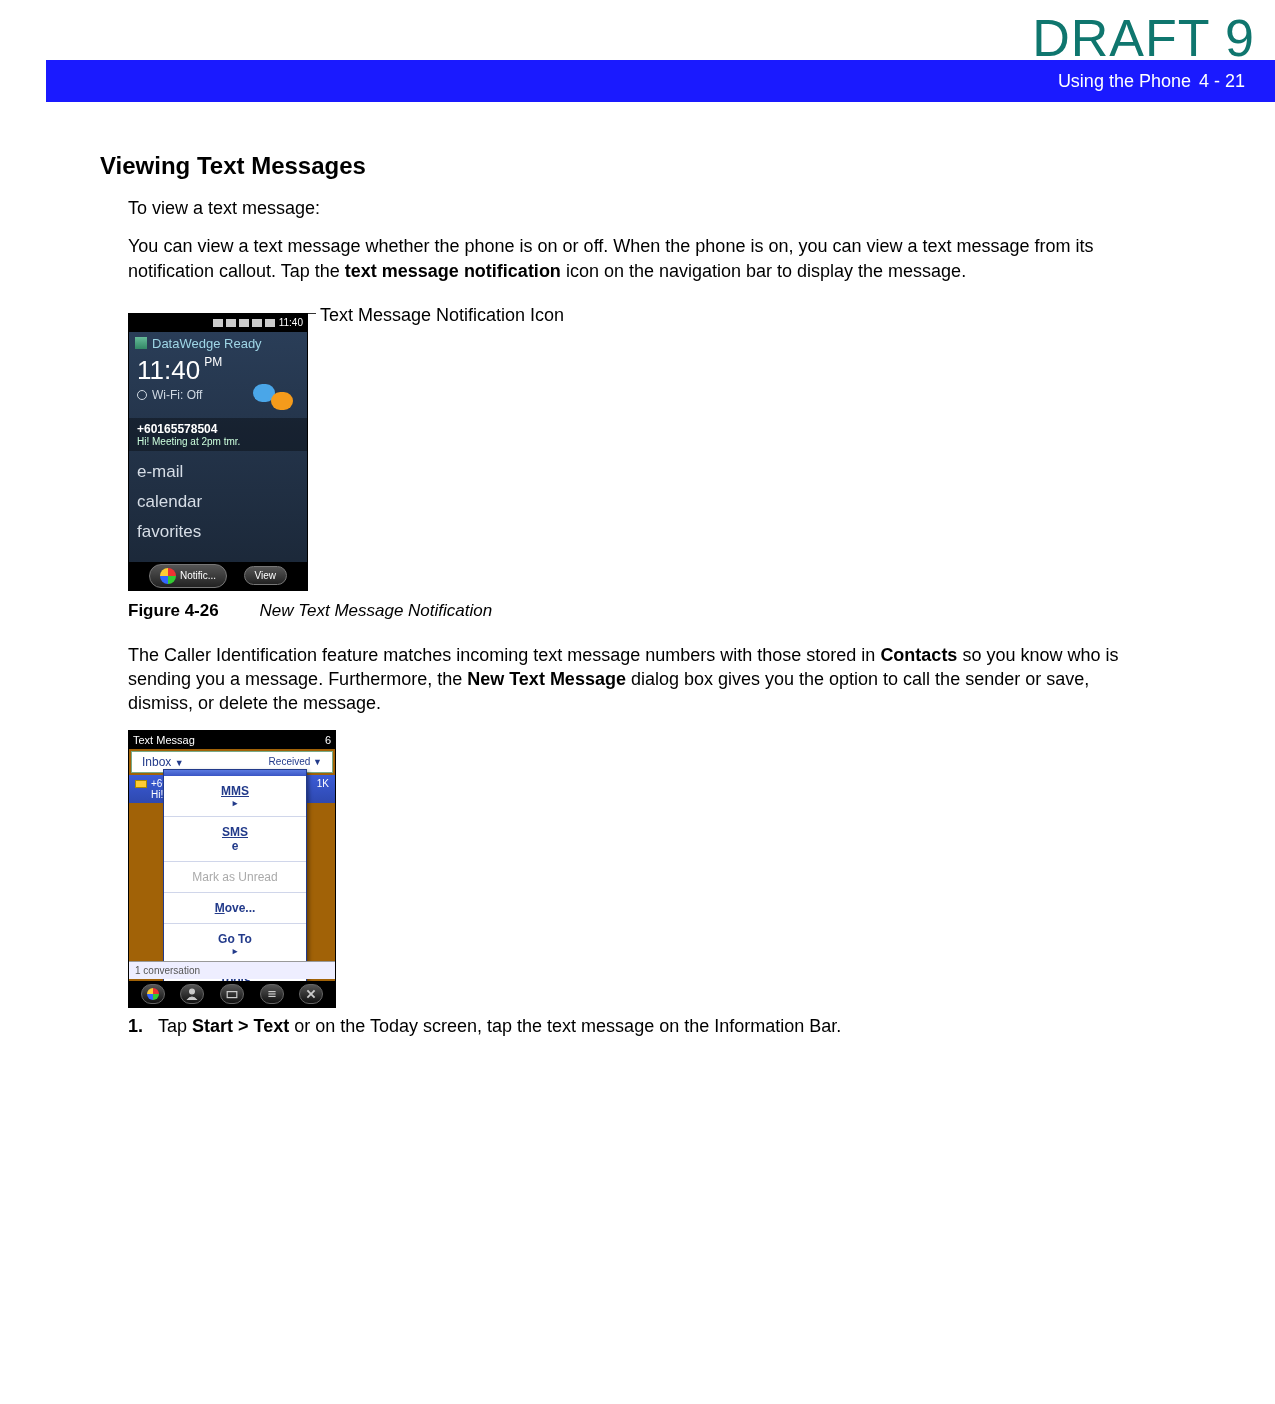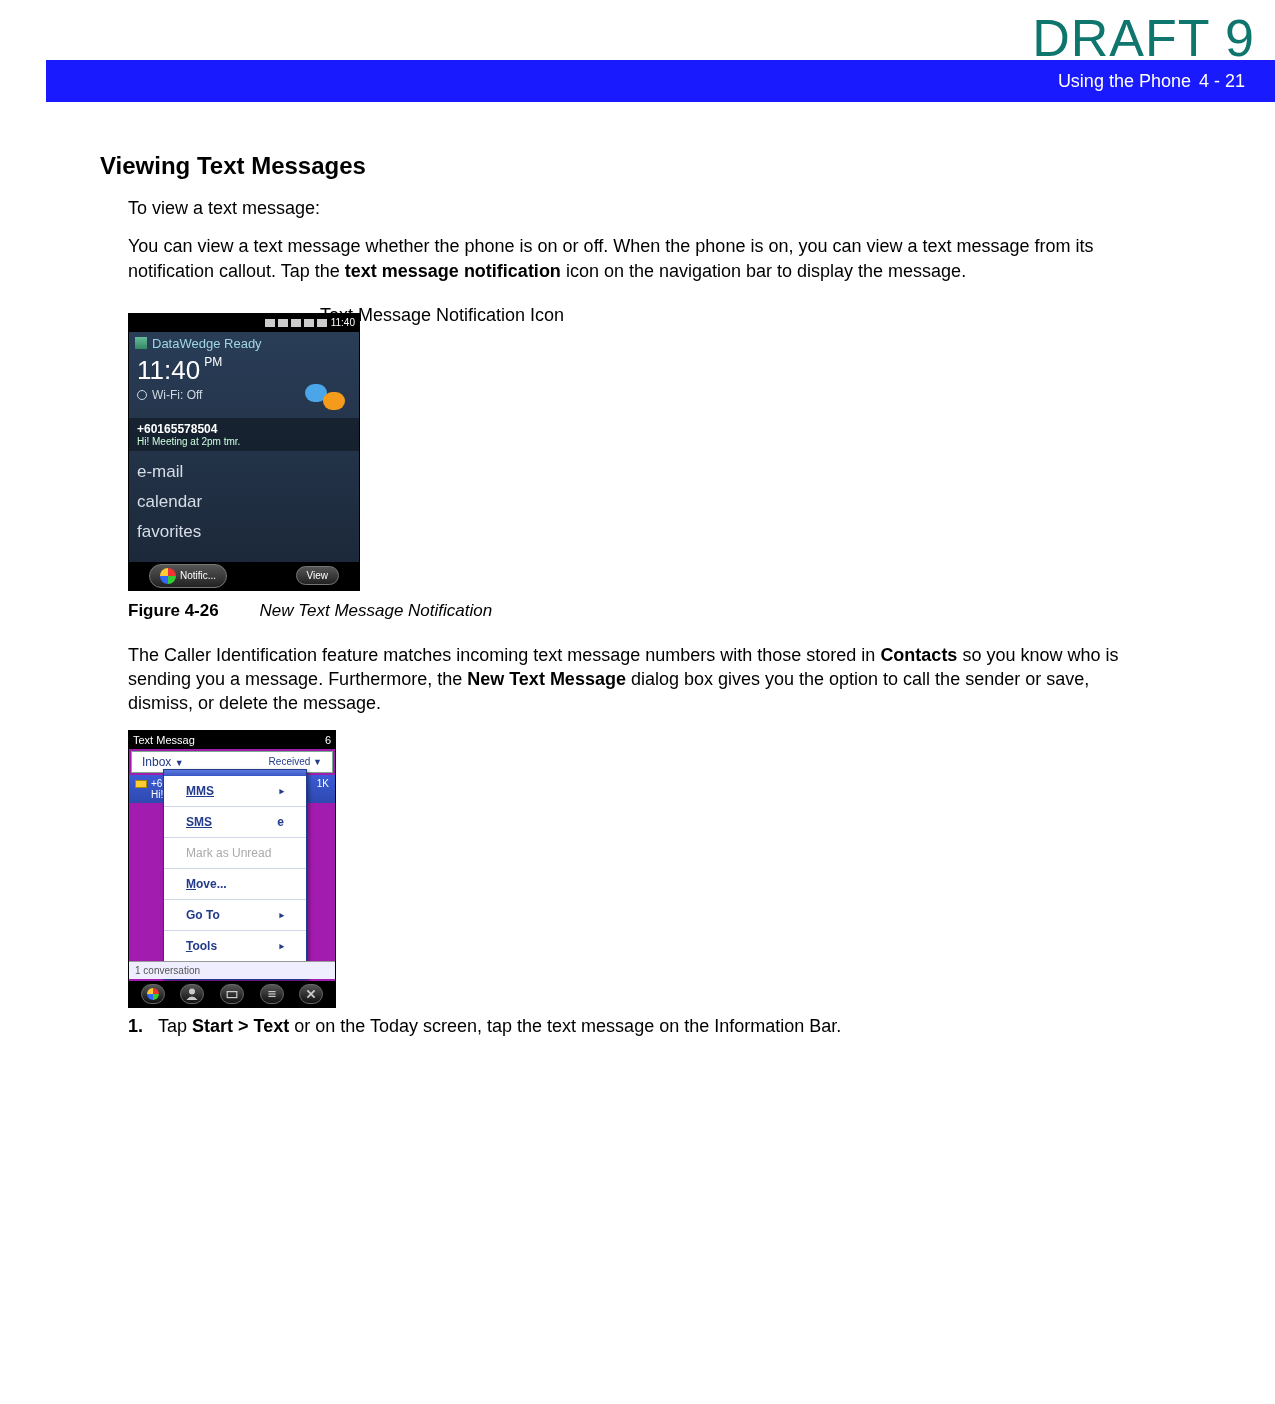--- a/index.html
+++ b/index.html
@@ -67,21 +67,21 @@
   }
   .callout-line-v {
     position: absolute;
     top: 0;
     left: 102px;
     width: 1px;
     height: 22px;
     background: #333;
   }
   .phone-shot {
-    width: 232px;
+    width: 180px;
     height: 278px;
     background: linear-gradient(180deg, #2b3f5a 0%, #1a2636 100%);
     border: 1px solid #000;
     position: relative;
     overflow: hidden;
     margin-top: 8px;
     font-family: "Segoe UI", Arial, sans-serif;
   }
   .statusbar {
     height: 18px;
@@ -117,35 +117,35 @@
   .figure-caption {
     margin: 10px 0 22px 28px;
     font-size: 17px;
   }
   .figure-caption .fignum { font-weight: bold; margin-right: 16px; }
   .figure-caption .figtitle { font-style: italic; margin-left: 20px; }
 
   .phone-shot2 {
     width: 208px;
     height: 278px;
-    background: #a21caf;
+    background: #a16207;
     border:1px solid #000;
     position: relative;
     margin: 14px 0 6px 28px;
     overflow:hidden;
     font-family: Tahoma, Arial, sans-serif;
   }
   .titlebar2 { height:18px; background:#000; color:#fff; font-size:11px; display:flex; align-items:center; justify-content:space-between; padding:0 4px;}
   .inbox-tab { background:#fff; color:#223a8a; font-size:12px; padding:3px 10px; border:1px solid #7a8; display:flex; align-items:center; justify-content:space-between; margin:2px;}
   .inbox-tab .arrow { font-size:9px; }
   .msg-row { background: linear-gradient(#3b5bd6,#2e49b0); color:#fff; font-size:10px; padding:3px 6px; display:flex; gap:4px; align-items:flex-start;}
   .env-ic { width:12px; height:8px; background:#fc3; border:1px solid #a80; margin-top:2px;}
   .popup { position:absolute; left:34px; top:38px; width:144px; background:#fff; border:1px solid #223a8a; box-shadow:2px 2px 4px rgba(0,0,0,0.4);}
   .popup .hdr { background: linear-gradient(#5a7ae0,#3955c4); height:6px; }
-  .popup .item { color:#223a8a; font-size:12px; font-weight:bold; padding:8px 22px; border-bottom:1px solid #d0d6ea; display:flex; justify-content:space-between; align-items:center;}
+  .popup .item { color:#223a8a; font-size:12px; font-weight:bold; padding:8px 10px; border-bottom:1px solid #d0d6ea; display:flex; justify-content:space-between; align-items:center;flex-direction:column;}
   .popup .item.disabled { color:#aaa; font-weight:normal; }
   .popup .item .sub { font-size:9px; color:#223a8a; }
   .popup .item u { text-decoration: underline; }
   .popup-footer { background:#3955c4; height:18px; display:flex; align-items:center; justify-content:center; color:#fff; font-size:12px;}
   .bottom-status { position:absolute; bottom:28px; left:0; right:0; background:#eef; color:#555; font-size:10px; padding:3px 6px; border-top:1px solid #999;}
   .toolbar2 { position:absolute; bottom:0; left:0; right:0; height:26px; background:#000; display:flex; align-items:center; justify-content:space-around; padding:0 4px;}
   .tb-ic { width:24px; height:20px; border:1px solid #666; border-radius:11px; background:linear-gradient(#555,#111); display:flex; align-items:center; justify-content:center;}
   .tb-ic svg { width:12px; height:12px; fill:#ccc; stroke:#ccc;}
 </style>
 </head>

